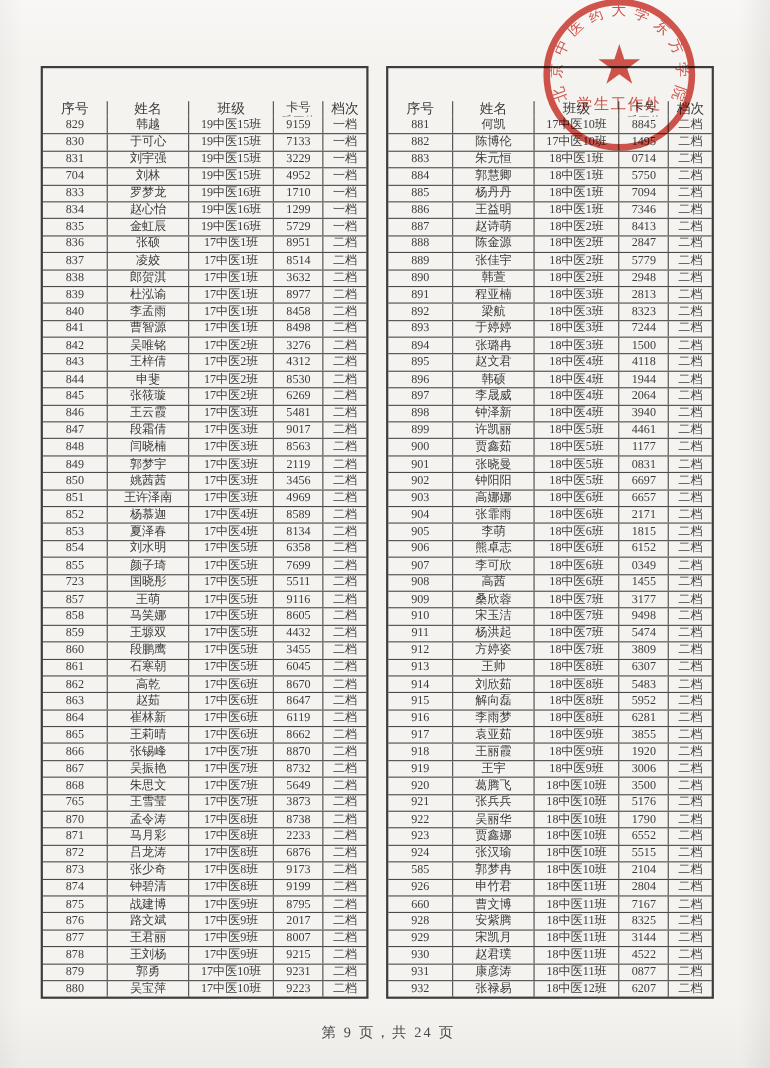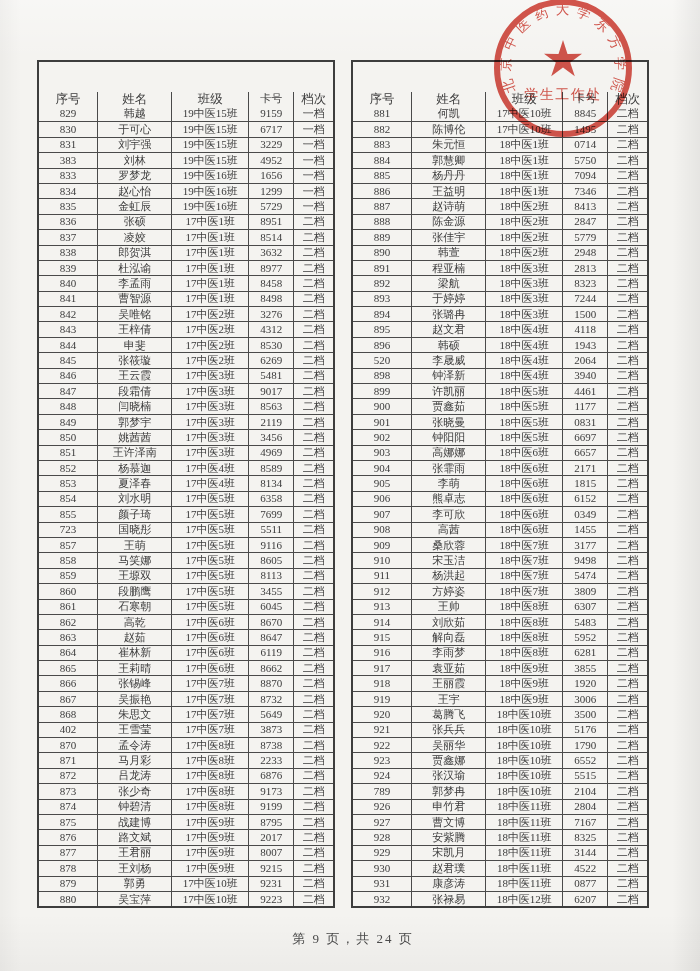--- a/index.html
+++ b/index.html
@@ -69,42 +69,42 @@
         <div class="td c0">829</div>
         <div class="td c1">韩越</div>
         <div class="td c2">19中医15班</div>
         <div class="td c3">9159</div>
         <div class="td c4">一档</div>
       </div>
       <div class="tr">
         <div class="td c0">830</div>
         <div class="td c1">于可心</div>
         <div class="td c2">19中医15班</div>
-        <div class="td c3">6717</div>
+        <div class="td c3">7133</div>
         <div class="td c4">一档</div>
       </div>
       <div class="tr">
         <div class="td c0">831</div>
         <div class="td c1">刘宇强</div>
         <div class="td c2">19中医15班</div>
         <div class="td c3">3229</div>
         <div class="td c4">一档</div>
       </div>
       <div class="tr">
-        <div class="td c0">383</div>
+        <div class="td c0">704</div>
         <div class="td c1">刘林</div>
         <div class="td c2">19中医15班</div>
         <div class="td c3">4952</div>
         <div class="td c4">一档</div>
       </div>
       <div class="tr">
         <div class="td c0">833</div>
         <div class="td c1">罗梦龙</div>
         <div class="td c2">19中医16班</div>
-        <div class="td c3">1656</div>
+        <div class="td c3">1710</div>
         <div class="td c4">一档</div>
       </div>
       <div class="tr">
         <div class="td c0">834</div>
         <div class="td c1">赵心怡</div>
         <div class="td c2">19中医16班</div>
         <div class="td c3">1299</div>
         <div class="td c4">一档</div>
       </div>
       <div class="tr">
@@ -272,21 +272,21 @@
         <div class="td c0">858</div>
         <div class="td c1">马笑娜</div>
         <div class="td c2">17中医5班</div>
         <div class="td c3">8605</div>
         <div class="td c4">二档</div>
       </div>
       <div class="tr">
         <div class="td c0">859</div>
         <div class="td c1">王塬双</div>
         <div class="td c2">17中医5班</div>
-        <div class="td c3">8113</div>
+        <div class="td c3">4432</div>
         <div class="td c4">二档</div>
       </div>
       <div class="tr">
         <div class="td c0">860</div>
         <div class="td c1">段鹏鹰</div>
         <div class="td c2">17中医5班</div>
         <div class="td c3">3455</div>
         <div class="td c4">二档</div>
       </div>
       <div class="tr">
@@ -339,21 +339,21 @@
         <div class="td c4">二档</div>
       </div>
       <div class="tr">
         <div class="td c0">868</div>
         <div class="td c1">朱思文</div>
         <div class="td c2">17中医7班</div>
         <div class="td c3">5649</div>
         <div class="td c4">二档</div>
       </div>
       <div class="tr">
-        <div class="td c0">402</div>
+        <div class="td c0">765</div>
         <div class="td c1">王雪莹</div>
         <div class="td c2">17中医7班</div>
         <div class="td c3">3873</div>
         <div class="td c4">二档</div>
       </div>
       <div class="tr">
         <div class="td c0">870</div>
         <div class="td c1">孟令涛</div>
         <div class="td c2">17中医8班</div>
         <div class="td c3">8738</div>
@@ -546,25 +546,25 @@
         <div class="td c0">895</div>
         <div class="td c1">赵文君</div>
         <div class="td c2">18中医4班</div>
         <div class="td c3">4118</div>
         <div class="td c4">二档</div>
       </div>
       <div class="tr">
         <div class="td c0">896</div>
         <div class="td c1">韩硕</div>
         <div class="td c2">18中医4班</div>
-        <div class="td c3">1943</div>
-        <div class="td c4">二档</div>
-      </div>
-      <div class="tr">
-        <div class="td c0">520</div>
+        <div class="td c3">1944</div>
+        <div class="td c4">二档</div>
+      </div>
+      <div class="tr">
+        <div class="td c0">897</div>
         <div class="td c1">李晟威</div>
         <div class="td c2">18中医4班</div>
         <div class="td c3">2064</div>
         <div class="td c4">二档</div>
       </div>
       <div class="tr">
         <div class="td c0">898</div>
         <div class="td c1">钟泽新</div>
         <div class="td c2">18中医4班</div>
         <div class="td c3">3940</div>
@@ -746,35 +746,35 @@
         <div class="td c4">二档</div>
       </div>
       <div class="tr">
         <div class="td c0">924</div>
         <div class="td c1">张汉瑜</div>
         <div class="td c2">18中医10班</div>
         <div class="td c3">5515</div>
         <div class="td c4">二档</div>
       </div>
       <div class="tr">
-        <div class="td c0">789</div>
+        <div class="td c0">585</div>
         <div class="td c1">郭梦冉</div>
         <div class="td c2">18中医10班</div>
         <div class="td c3">2104</div>
         <div class="td c4">二档</div>
       </div>
       <div class="tr">
         <div class="td c0">926</div>
         <div class="td c1">申竹君</div>
         <div class="td c2">18中医11班</div>
         <div class="td c3">2804</div>
         <div class="td c4">二档</div>
       </div>
       <div class="tr">
-        <div class="td c0">927</div>
+        <div class="td c0">660</div>
         <div class="td c1">曹文博</div>
         <div class="td c2">18中医11班</div>
         <div class="td c3">7167</div>
         <div class="td c4">二档</div>
       </div>
       <div class="tr">
         <div class="td c0">928</div>
         <div class="td c1">安紫腾</div>
         <div class="td c2">18中医11班</div>
         <div class="td c3">8325</div>

